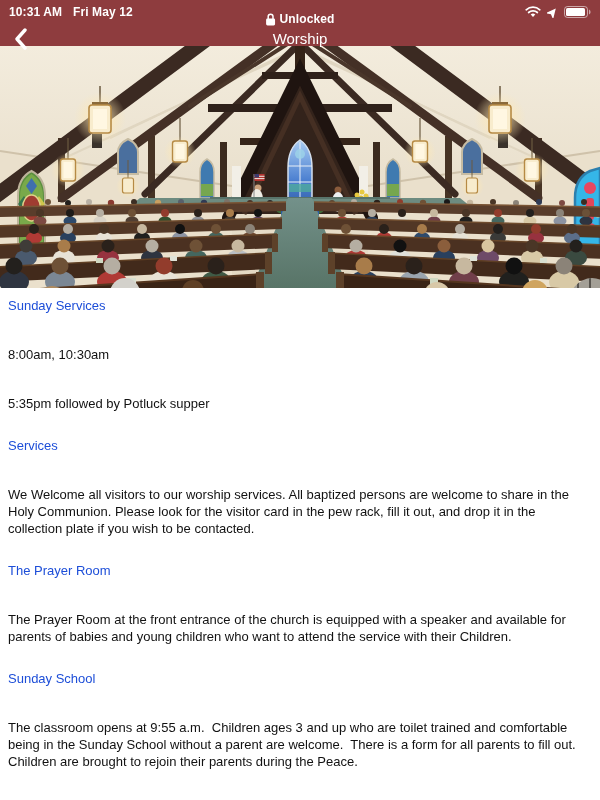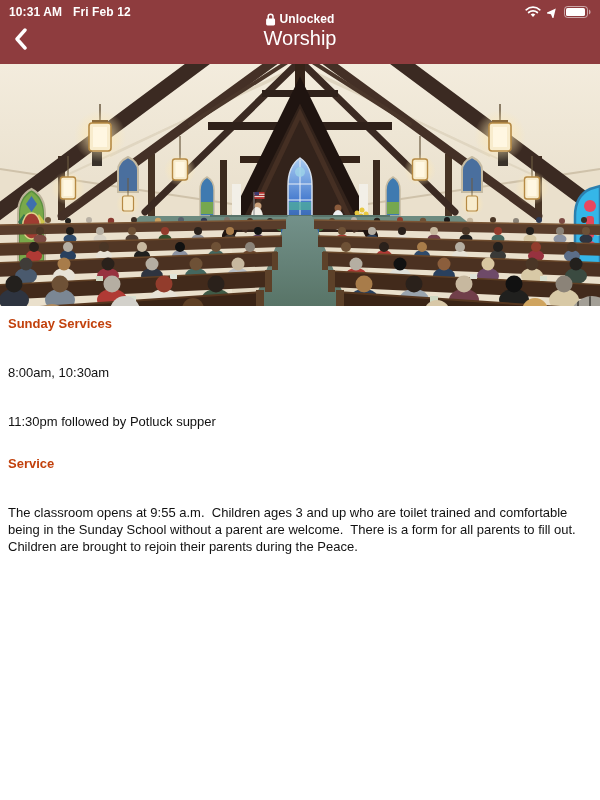--- a/index.html
+++ b/index.html
@@ -1,48 +1,48 @@
 <!DOCTYPE html>
 <html><head>
 <meta charset="utf-8">
 <style>
   html,body{margin:0;padding:0;}
   body{width:600px;height:800px;background:#fff;font-family:"Liberation Sans",sans-serif;}
   .screen{position:relative;width:600px;height:800px;background:#fff;overflow:hidden;}
 
   
-  .appbar{background:#8e3c3e;height:64px;color:#fff;}
+  .appbar{background:#8e3c3e;height:46px;color:#fff;}
   .statusbar{position:relative;height:22px;display:flex;align-items:center;justify-content:space-between;padding:0 9px;font-size:12px;font-weight:700;letter-spacing:.1px;}
   .sb-left{display:flex;gap:11px;align-items:center;padding-top:2px;}
   .sb-center{position:absolute;left:50%;top:12px;transform:translateX(-50%);display:flex;align-items:center;gap:4px;}
   .sb-right{display:flex;align-items:center;gap:6px;padding-top:2px;}
   .navbar{position:relative;height:33px;display:flex;align-items:center;justify-content:center;}
-  .nav-title{font-size:20px;color:#fff;}
+  .nav-title{font-size:15px;color:#fff;}
   .back-button{position:absolute;left:4px;top:0;height:33px;width:40px;background:transparent;border:none;padding:0 0 0 10px;display:flex;align-items:center;cursor:pointer;}
 
   
   .photo{width:600px;height:242px;line-height:0;background:#e8dfcf;}
 
   
   .content{padding:9px 8px 0 8px;font-size:13px;line-height:17px;color:#121212;}
   .section{margin-bottom:25px;}
   .section.tight{margin-bottom:13px;}
-  .section-heading{font-weight:700;color:#c2410c;}
+  .section-heading{font-weight:400;color:#1d4ed8;}
   .section-body{white-space:pre-wrap;margin-top:32px;}
 </style>
 </head>
 <body>
 
 <div class="screen">
 
   <header class="appbar">
     <div class="statusbar">
       <div class="sb-left">
         <span>10:31 AM</span>
-        <span>Fri Feb 12</span>
+        <span>Fri May 12</span>
       </div>
       <div class="sb-center">
         <svg width="10" height="13" viewBox="0 0 10 13">
           <path d="M2.6 6 V3.6 a2.4 2.4 0 0 1 4.8 0 V6" stroke="#fff" stroke-width="1.5" fill="none"></path>
           <rect x="0.5" y="5.6" width="9" height="6.9" rx="1.4" fill="#fff"></rect>
         </svg>
         <span>Unlocked</span>
       </div>
       <div class="sb-right">
         <svg width="16" height="12" viewBox="0 0 16 12">
@@ -471,25 +471,29 @@
       </g>
     </svg>
   </div>
 
   <main class="content">
     <section class="section tight">
       <div class="section-heading">Sunday Services</div>
       <div class="section-body">8:00am, 10:30am</div>
     </section>
     <section class="section">
-      <div class="section-body">11:30pm followed by Potluck supper</div>
+      <div class="section-body">5:35pm followed by Potluck supper</div>
     </section>
     <section class="section">
-      <div class="section-heading">Service</div>
+      <div class="section-heading">Services</div>
+      <div class="section-body">We Welcome all visitors to our worship services. All baptized persons are welcome to share in the Holy Communion. Please look for the visitor card in the pew rack, fill it out, and drop it in the collection plate if you wish to be contacted.</div>
     </section>
     <section class="section">
+      <div class="section-heading">The Prayer Room</div>
+      <div class="section-body">The Prayer Room at the front entrance of the church is equipped with a speaker and available for parents of babies and young children who want to attend the service with their Children.</div>
     </section>
     <section class="section">
+      <div class="section-heading">Sunday School</div>
       <div class="section-body">The classroom opens at 9:55 a.m.  Children ages 3 and up who are toilet trained and comfortable being in the Sunday School without a parent are welcome.  There is a form for all parents to fill out.  Children are brought to rejoin their parents during the Peace.</div>
     </section>
   </main>
 
 </div>
 
 </body></html>

